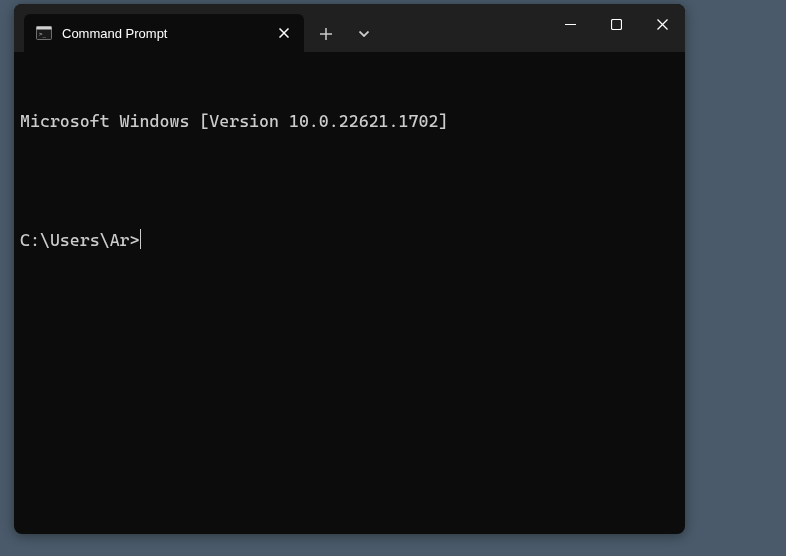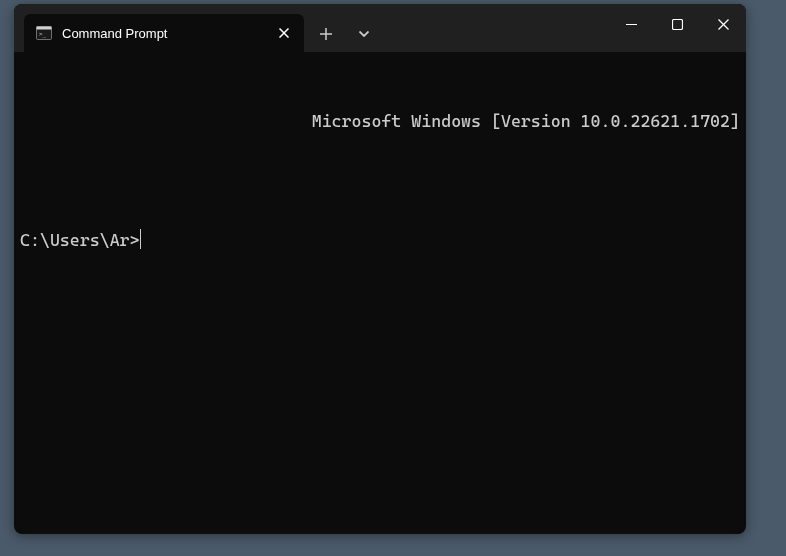--- a/index.html
+++ b/index.html
@@ -11,21 +11,21 @@
       width: 786px;
       height: 556px;
       background: #4a5a6a;
       overflow: hidden;
       font-family: 'Segoe UI', sans-serif;
     }
     .window {
       position: absolute;
       top: 4px;
       left: 14px;
-      width: 732px;
+      width: 671px;
       height: 530px;
       background: #0c0c0c;
       border-radius: 8px;
       overflow: hidden;
       box-shadow: 0 2px 12px rgba(0,0,0,0.4);
     }
     .titlebar {
       height: 48px;
       background: #202020;
       display: flex;
@@ -129,21 +129,20 @@
     .terminal-content {
       padding: 10px 6px;
       font-family: 'Cascadia Mono', 'Consolas', monospace;
       font-size: 17px;
       color: #cccccc;
       line-height: 1.4;
       white-space: pre;
     }
     .terminal-line {
       white-space: pre;
-      text-align: right;
     }
     .prompt-line {
       display: flex;
       align-items: center;
     }
     .cursor {
       display: inline-block;
       width: 1.5px;
       height: 20px;
       background: #cccccc;

